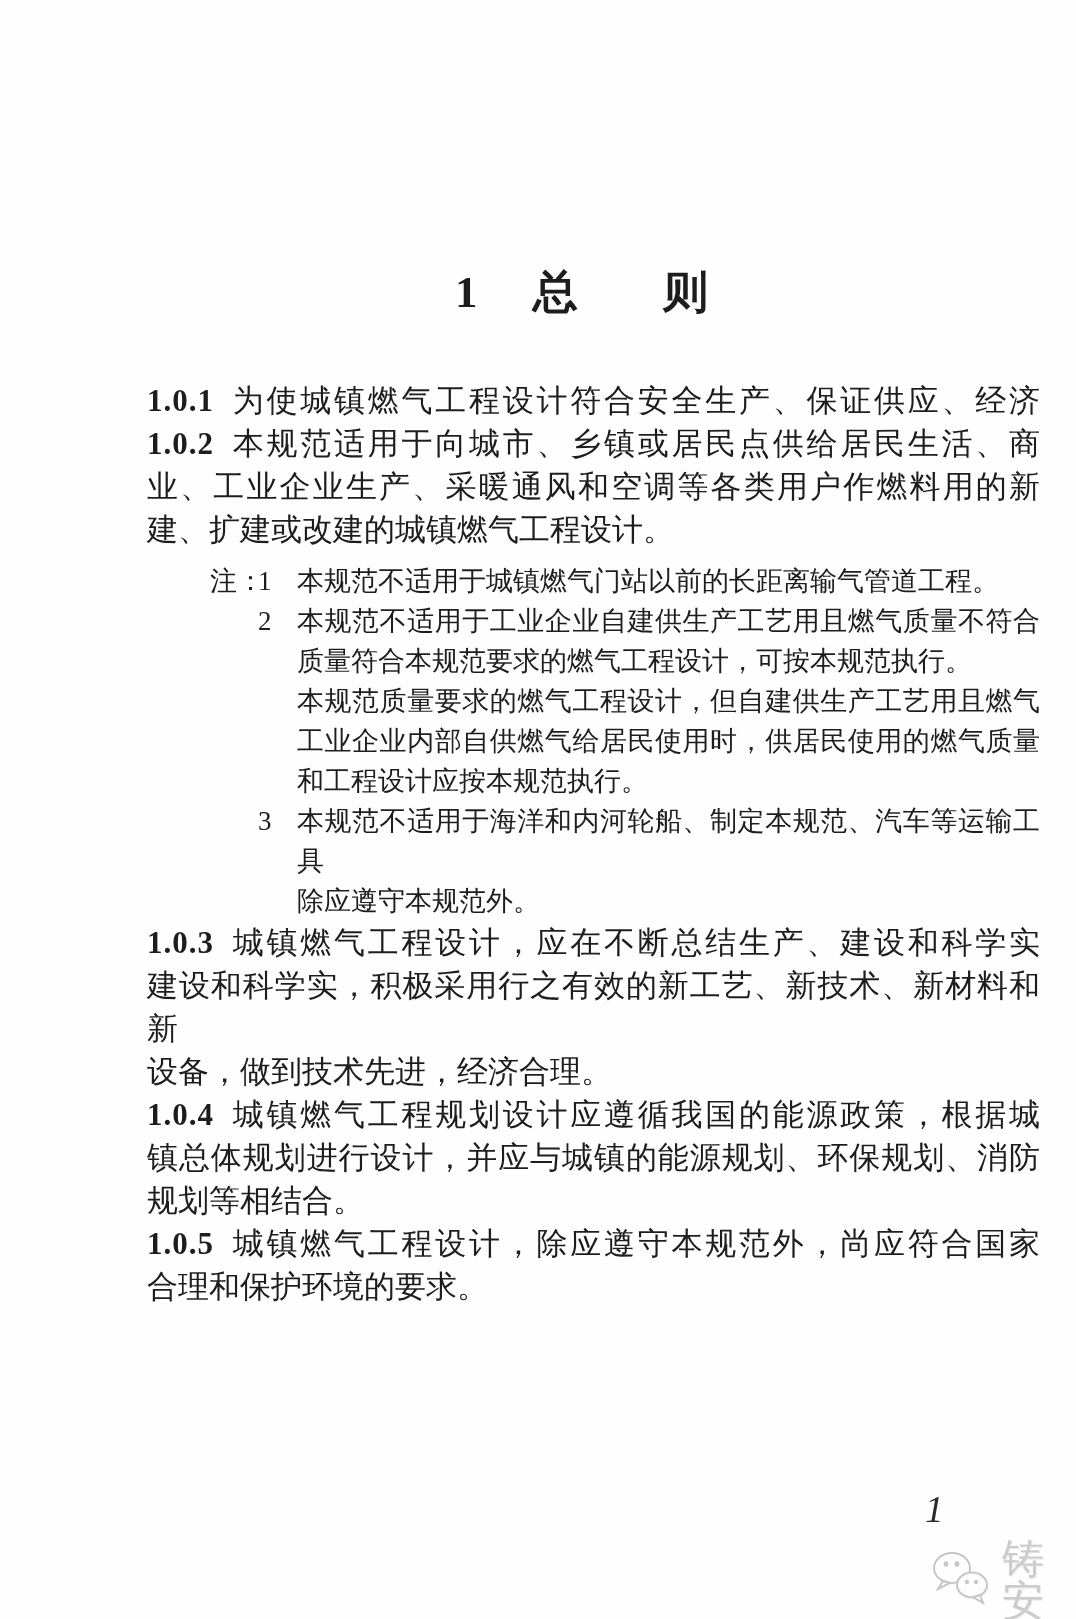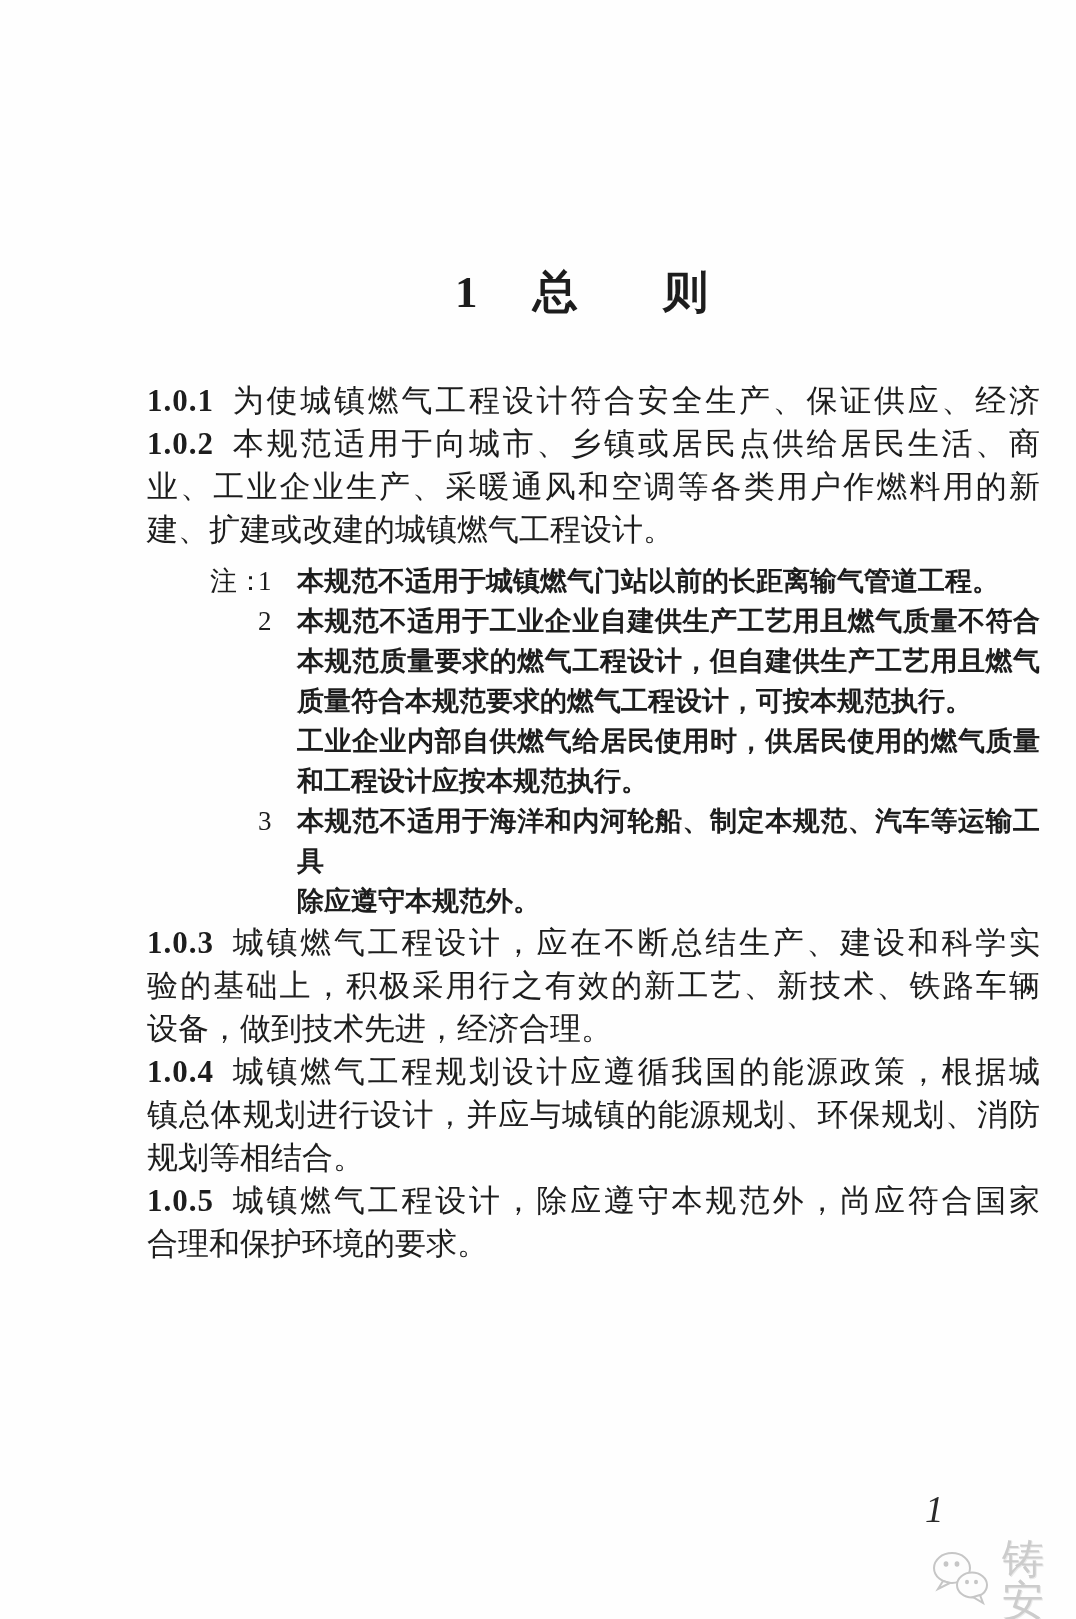--- a/index.html
+++ b/index.html
@@ -29,21 +29,21 @@
   .para-line { text-align:justify; }
   .para-line.full { text-align-last:justify; }
   .sec-num { font-weight:700; margin-right:16px; letter-spacing:1px; }
 
   
   .notes { margin-top:10px; font-size:27px; line-height:40px; }
   .note-row { display:flex; padding-left:63px; }
   .note-row.cont { padding-left:150px; }
   .note-label { flex:none; width:48px; }
   .note-num { flex:none; width:39px; }
-  .note-text { flex:1; text-align:justify;font-weight:bold; }
+  .note-text { flex:1; text-align:justify; }
   .note-text.full { text-align-last:justify; }
 
   
   .page-num {
     position:absolute; left:925px; top:1488px;
     font-size:37px; font-style:italic; color:#2a2a2a;
   }
   .watermark {
     position:absolute; left:930px; top:1538px;
     display:flex; align-items:center;
@@ -86,44 +86,44 @@
         <span class="note-label">注：</span>
         <span class="note-num">1</span>
         <div class="note-text">本规范不适用于城镇燃气门站以前的长距离输气管道工程。</div>
       </div>
       <div class="note-row">
         <span class="note-label"></span>
         <span class="note-num">2</span>
         <div class="note-text full">本规范不适用于工业企业自建供生产工艺用且燃气质量不符合</div>
       </div>
       <div class="note-row cont">
-        <div class="note-text full">本规范质量要求的燃气工程设计，但自建供生产工艺用且燃气</div>
+        <div class="note-text">质量符合本规范要求的燃气工程设计，可按本规范执行。</div>
       </div>
       <div class="note-row cont">
-        <div class="note-text">质量符合本规范要求的燃气工程设计，可按本规范执行。</div>
+        <div class="note-text full">本规范质量要求的燃气工程设计，但自建供生产工艺用且燃气</div>
       </div>
       <div class="note-row cont">
         <div class="note-text full">工业企业内部自供燃气给居民使用时，供居民使用的燃气质量</div>
       </div>
       <div class="note-row cont">
         <div class="note-text">和工程设计应按本规范执行。</div>
       </div>
       <div class="note-row">
         <span class="note-label"></span>
         <span class="note-num">3</span>
         <div class="note-text full">本规范不适用于海洋和内河轮船、制定本规范、汽车等运输工具</div>
       </div>
       <div class="note-row cont">
         <div class="note-text">除应遵守本规范外。</div>
       </div>
     </div>
 
     <div class="para">
       <div class="para-line full"><span class="sec-num">1.0.3</span><span>城镇燃气工程设计，应在不断总结生产、建设和科学实</span></div>
-      <div class="para-line full">验的基础上，积极采用行之有效的新工艺、新技术、铁路车辆</div>
+      <div class="para-line full">建设和科学实，积极采用行之有效的新工艺、新技术、新材料和新</div>
       <div class="para-line">设备，做到技术先进，经济合理。</div>
     </div>
 
     <div class="para">
       <div class="para-line full"><span class="sec-num">1.0.4</span><span>城镇燃气工程规划设计应遵循我国的能源政策，根据城</span></div>
       <div class="para-line full">镇总体规划进行设计，并应与城镇的能源规划、环保规划、消防</div>
       <div class="para-line">规划等相结合。</div>
     </div>
 
     <div class="para">

